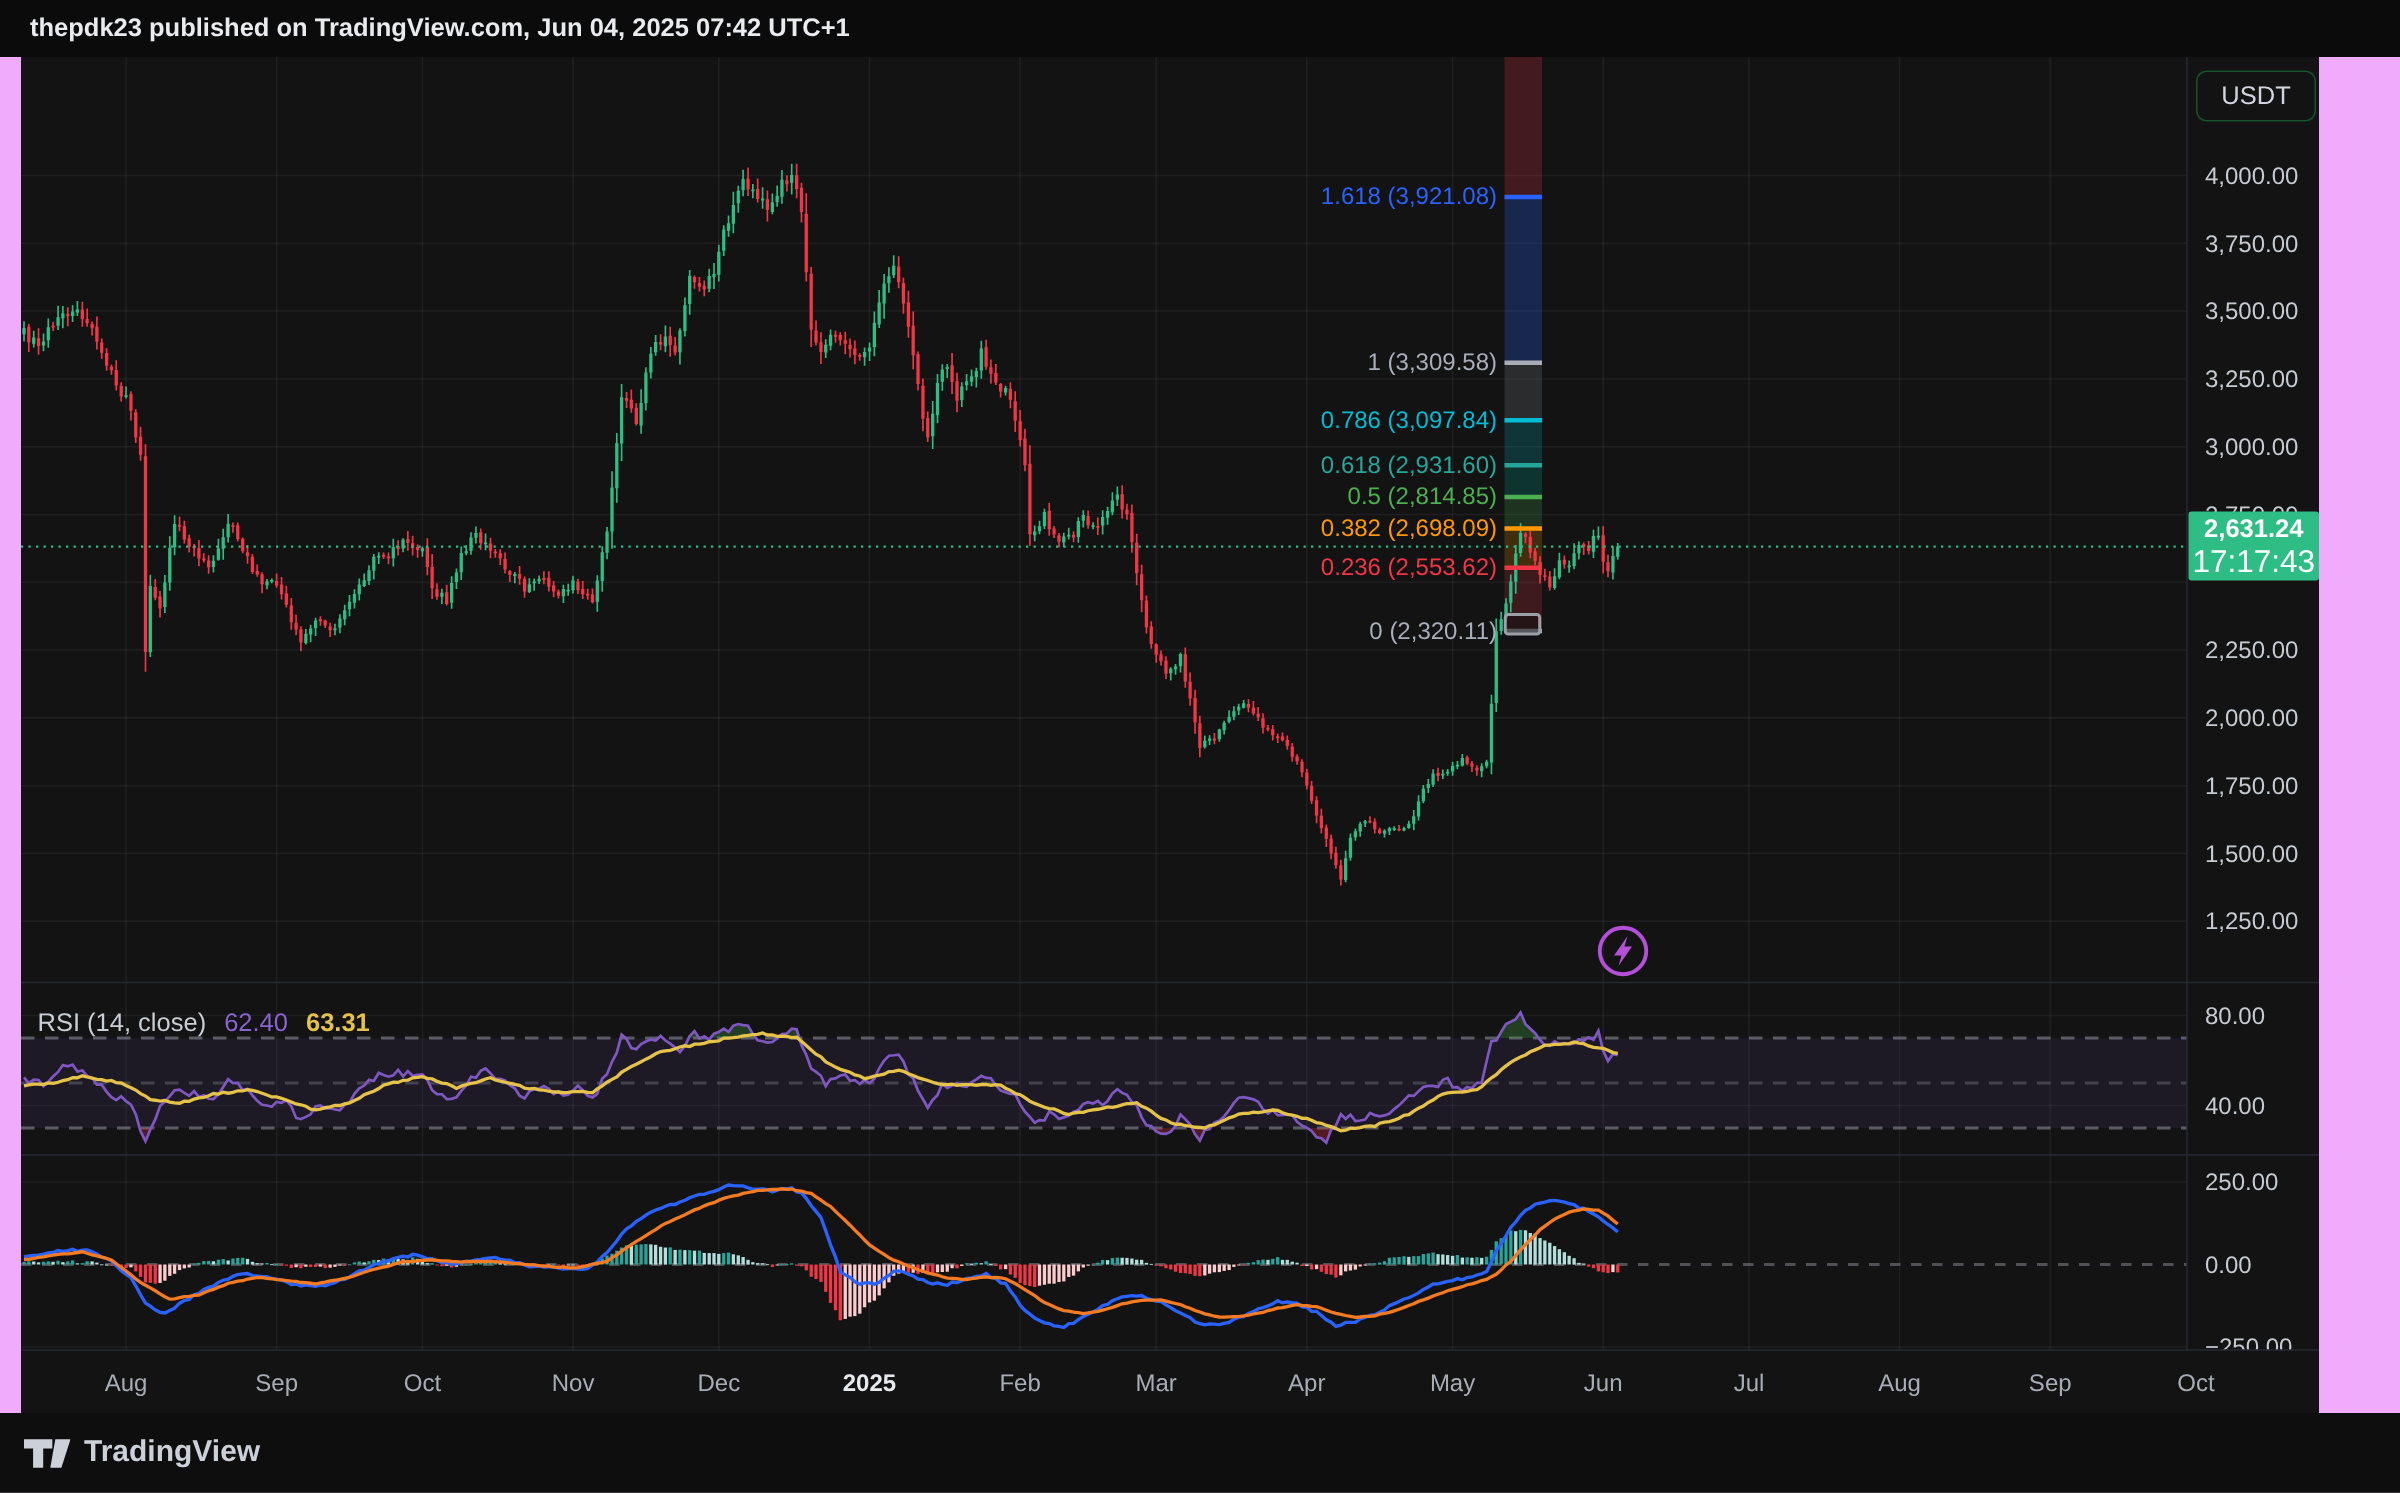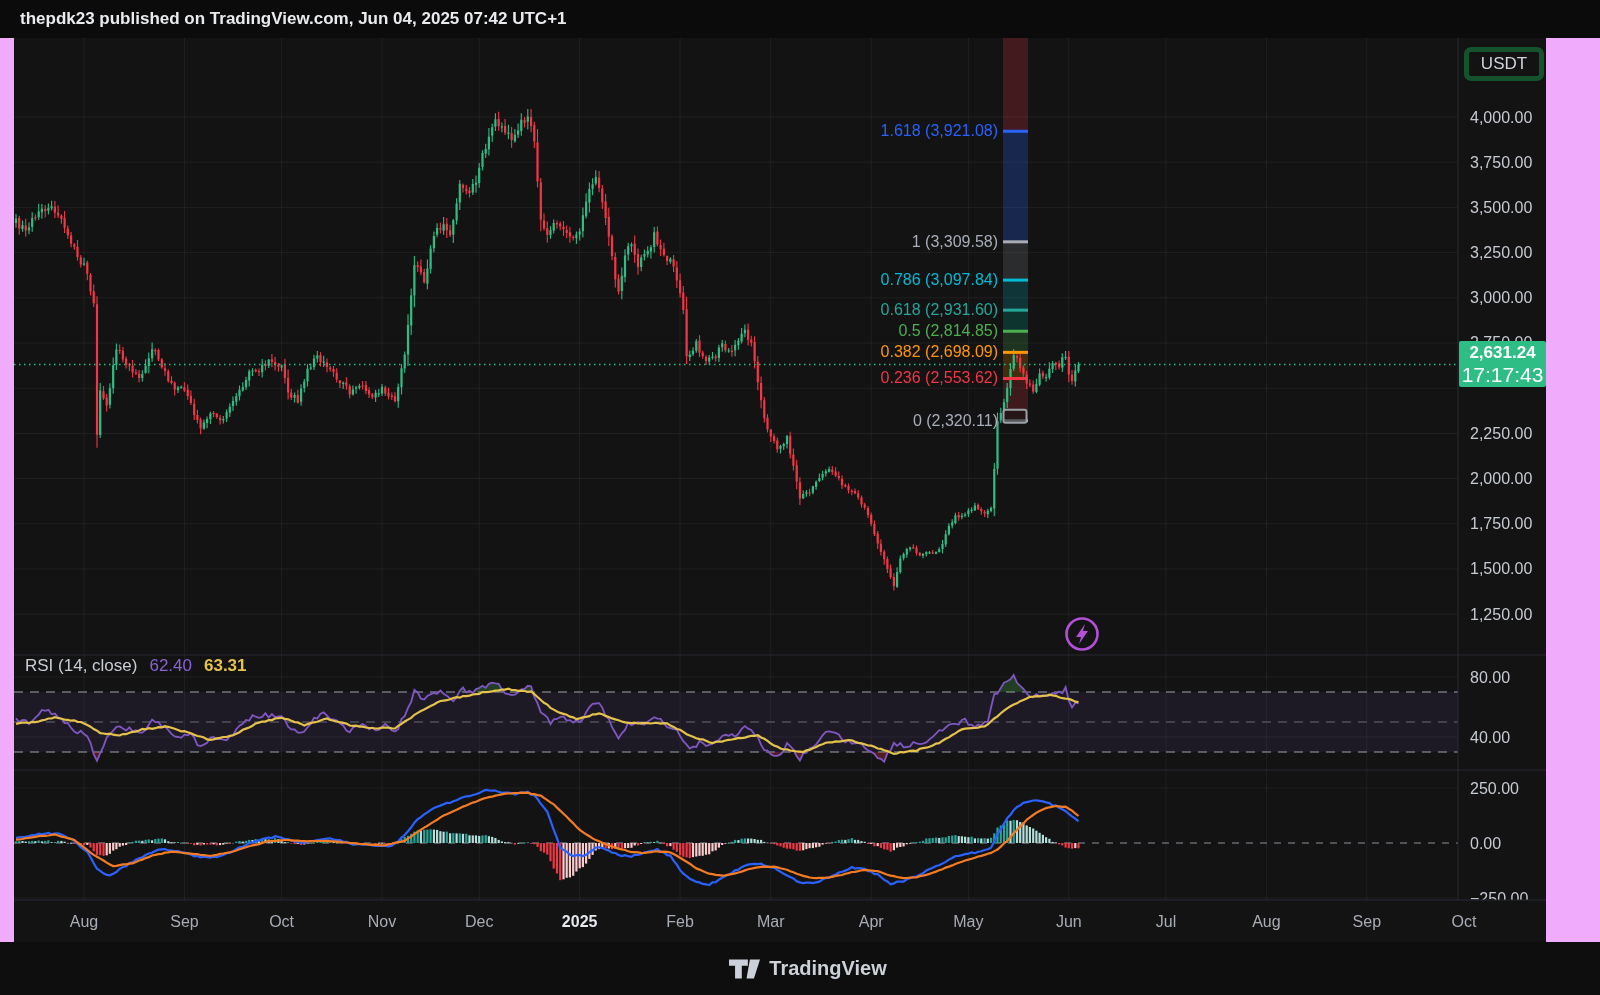--- a/index.html
+++ b/index.html
@@ -8,35 +8,35 @@
   .topbar{position:absolute;left:0;top:0;width:1600px;height:38px;background:#0b0b0b;
           color:#e9ebee;font-size:17px;font-weight:700;line-height:38px;padding-left:20px;box-sizing:border-box;}
   .chart{position:absolute;left:14px;top:38px;width:1532px;height:904px;background:#131313;}
   .chart svg{position:absolute;left:0;top:0;}
   .legend{position:absolute;left:11px;top:12px;font-size:17px;color:#d5d8de;white-space:nowrap;}
   .legend .sym{color:#d5d8de;margin-right:12px;cursor:pointer;}
   .legend .ltr{color:#b7bbc3;margin-left:12px;}
   .legend .val{color:#2ebd85;margin-left:1px;}
   .legend .chg{color:#2ebd85;margin-left:12px;}
   .usdt{position:absolute;left:1450px;top:9px;width:80px;height:34px;background:transparent;
-        border:5px solid #14532d;border-radius:7px;color:#d1d4dc;font-size:17px;
+        border:1px solid #14532d;border-radius:7px;color:#d1d4dc;font-size:17px;
         font-family:inherit;cursor:pointer;}
   .badge{position:absolute;left:1445px;top:303px;width:87px;height:46px;background:#2ebd85;
          border-radius:2px;color:#ffffff;text-align:center;z-index:3;}
   .badge .bp{font-size:17px;font-weight:700;line-height:24px;}
   .badge .bt{font-size:21px;line-height:20px;}
   .indrow{position:absolute;left:11px;font-size:17px;white-space:nowrap;z-index:2;}
   .indrow .t{color:#c9cdd4;}
   .rsi-v1{color:#8a63d2;margin-left:12px;}
   .rsi-v2{color:#e5c24a;margin-left:12px;font-weight:700;}
   .macd-h{color:#f0858d;margin-left:12px;font-weight:700;}
   .macd-m{color:#3e78ff;margin-left:12px;}
   .macd-s{color:#f57b22;margin-left:12px;}
   .footer{position:absolute;left:0;top:942px;width:1600px;height:53px;background:#0e0e0e;
-          display:flex;align-items:center;padding-left:16px;box-sizing:border-box;justify-content:center;}
+          display:flex;align-items:center;padding-left:16px;box-sizing:border-box;}
   .tvlogo{display:inline-flex;margin-right:9px;cursor:pointer;}
   .tvname{color:#ccd1d9;font-size:20px;font-weight:700;cursor:pointer;}
 </style>
 </head>
 <body>
 
 <div class="page">
   <div class="topbar">
     <span>thepdk23 published on TradingView.com, Jun 04, 2025 07:42 UTC+1</span>
   </div>
@@ -522,21 +522,21 @@
       </svg>
 
 
     <button class="usdt">USDT</button>
 
     <div class="badge">
       <div class="bp">2,631.24</div>
       <div class="bt">17:17:43</div>
     </div>
 
-    <div class="indrow" style="top:618px">
+    <div class="indrow" style="top:634px">
       <span class="t">RSI (14, close)</span><span class="rsi-v1">62.40</span><span class="rsi-v2">63.31</span>
     </div>
 
   </div>
 
   <div class="footer">
     <span class="tvlogo">
       <svg width="31" height="22" viewBox="0 0 46 28">
           <g fill="#ccd1d9">
         <path d="M0 0 H28 V9 H19 V28 H9 V9 H0 Z"></path>

